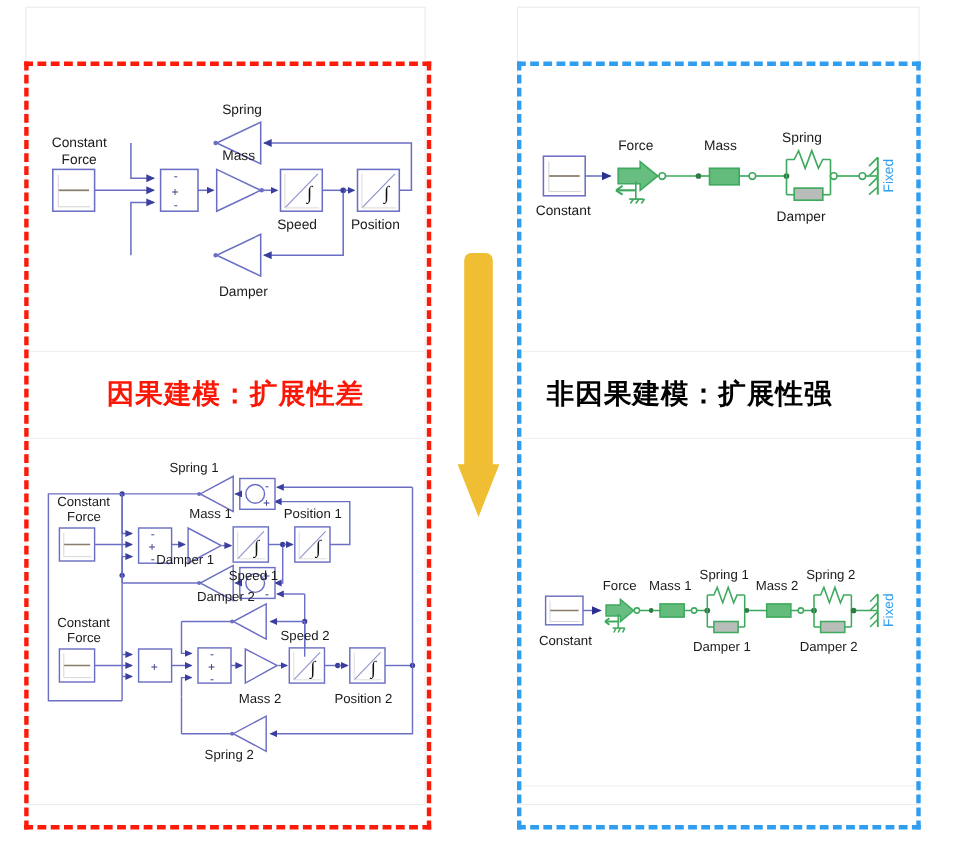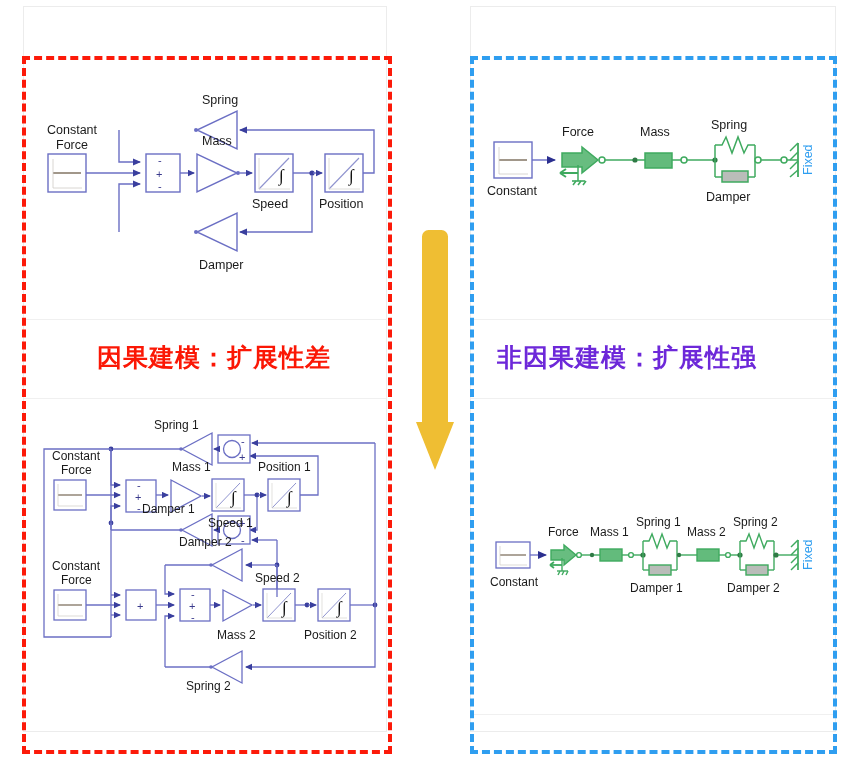--- a/index.html
+++ b/index.html
@@ -17,21 +17,21 @@
   .dashframe{position:absolute;box-sizing:border-box;background:transparent;}
   .frame-causal{left:22px;top:56px;width:370px;height:698px;
       border:4px dashed #fc1a09;}
   .frame-acausal{left:470px;top:56px;width:367px;height:698px;
       border:4px dashed #2f9ef0;}
 
   
   .caption{position:absolute;font-weight:bold;font-size:25px;letter-spacing:1px;
       white-space:nowrap;}
   .cap-causal{left:57px;top:341px;color:#fb1705;margin-left:40px;}
-  .cap-acausal{left:497px;top:341px;color:#6d28d9;}
+  .cap-acausal{left:497px;top:341px;color:#000000;}
 
   
   .big-arrow{position:absolute;left:415px;top:226px;width:40px;height:248px;}
 
   
   .diagram{position:absolute;}
   #dg-causal-1{left:34px;top:66px;width:350px;height:230px;}
   #dg-causal-2{left:34px;top:405px;width:352px;height:310px;}
   #dg-acausal-1{left:482px;top:115px;width:340px;height:110px;}
   #dg-acausal-2{left:490px;top:510px;width:336px;height:100px;}

